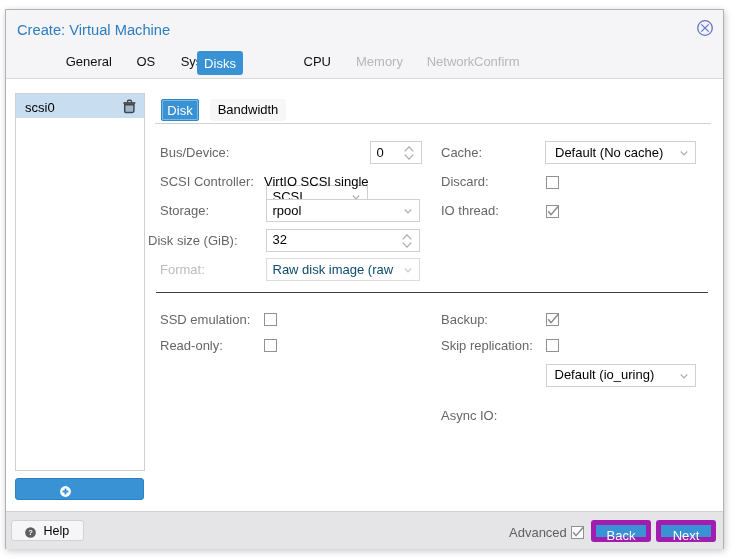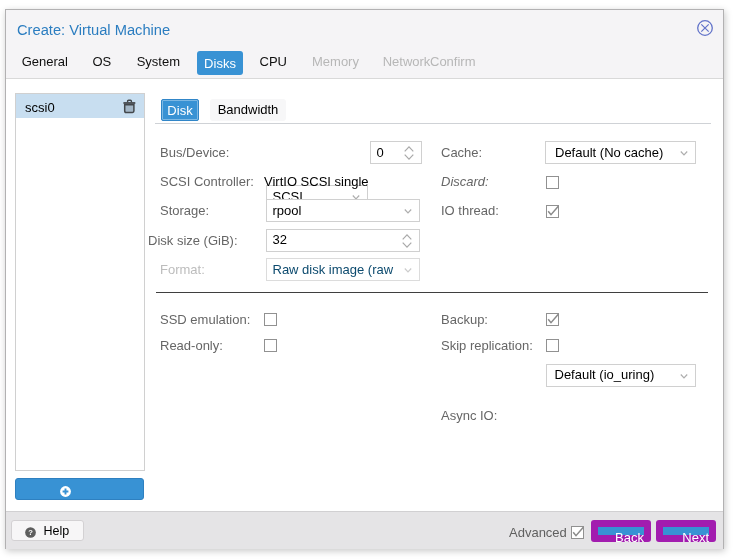--- a/index.html
+++ b/index.html
@@ -2,21 +2,21 @@
 <html><head>
 <meta charset="utf-8">
 <style>
   * { margin:0; padding:0; box-sizing:border-box; }
   html,body { width:742px; height:559px; background:#fff; font-family:"Liberation Sans", sans-serif; overflow:hidden; }
   .abs { position:absolute; }
   #dlg { position:absolute; left:5px; top:9px; width:719px; height:540px;
          background:#f5f4f6; border:1px solid #b2b1b2;
          box-shadow:1px 2px 7px rgba(0,0,0,0.22); }
   .title { position:absolute; left:17px; top:22px; font-size:14.7px; color:#2b7dc0; }
-  .tabtxt { position:absolute; top:53.5px; font-size:13px; color:#101010; white-space:nowrap; }
+  .tabtxt { position:absolute; top:53.5px; font-size:13px; color:#101010; white-space:nowrap;margin-left:44px; }
   .tabdis { color:#b7b7b7; }
   #tab-active { position:absolute; left:197px; top:51px; width:46px; height:24px;
                 background:#3892d4; border-radius:3px; color:#fff; font-size:13px;
                 text-align:center; line-height:25px; }
   #bodyarea { position:absolute; left:6px; top:78px; width:717px; height:433px;
               background:#fff; border-top:1px solid #d9d9d9; }
   #leftpanel { position:absolute; left:15px; top:92.5px; width:130px; height:378px;
                background:#fff; border:1px solid #d0d0d0; }
   #selrow { position:absolute; left:16px; top:93.5px; width:128px; height:24.5px;
             background:#c8def0; }
@@ -39,22 +39,22 @@
   .chev { position:absolute; right:7px; top:8px; width:8px; height:7px; }
   .spinner { position:absolute; right:7px; top:3px; width:10px; height:16px; }
   .cb { position:absolute; width:13px; height:13px; background:#fff; border:1px solid #919191; }
   #sep { position:absolute; left:156px; top:292px; width:552px; height:1px; background:#3f3f3f; }
   #footer { position:absolute; left:6px; top:511px; width:717px; height:37.5px;
             background:#e5e4e6; border-top:1px solid #d1d0d2; }
   #helpbtn { position:absolute; left:11px; top:519.5px; width:73px; height:21.5px;
              background:#f7f6f7; border:1px solid #d3d1d3; border-radius:3px; }
   #helpbtn .htxt { position:absolute; left:31.5px; top:3.5px; font-size:12.5px; color:#000; }
   .bluebtn { position:absolute; top:519.5px; width:60px; height:22.5px; background:#3892d4;
-             border:7px solid #a21caf; border-radius:3px; color:#fff; font-size:13px;
-             text-align:right; line-height:21px; }
+             border:5px solid #a21caf; border-radius:3px; color:#fff; font-size:13px;
+             text-align:center; line-height:21px; }
   #advlbl { position:absolute; left:509px; top:525px; font-size:13px; color:#5f5f5f; }
 </style>
 </head>
 <body>
 <div id="dlg"></div>
 <div class="title">Create: Virtual Machine</div>
 
 <svg class="abs" style="left:695px; top:17.5px;" width="20" height="20" viewBox="0 0 20 20">
   <circle cx="10" cy="10" r="7.3" fill="none" stroke="#6273c9" stroke-width="1.3"></circle>
   <path d="M6.3 6.3 L13.7 13.7 M13.7 6.3 L6.3 13.7" stroke="#6273c9" stroke-width="1.2"></path>
@@ -135,21 +135,21 @@
 </div>
 
 <div class="lbl" style="left:441px; top:144.5px;">Cache:</div>
 <div class="field" style="left:545px; top:141px; width:151px;">
   <span class="ftxt" style="left:9px;">Default (No cache)</span>
   <svg class="chev" viewBox="0 0 8 7">
       <path d="M0.8 1.5 L4 4.8 L7.2 1.5" fill="none" stroke="#aeaeae" stroke-width="1.2"></path>
     </svg>
 </div>
 
-<div class="lbl" style="left:441px; top:174px;font-style:italic;">Discard:</div>
+<div class="lbl" style="left:441px; top:174px;">Discard:</div>
 <div class="cb" style="left:546px; top:176px;"></div>
 
 <div class="lbl" style="left:441px; top:203px;">IO thread:</div>
 <div class="cb" style="left:546px; top:205px;">
   <svg width="13" height="13" viewBox="0 0 13 13" style="position:absolute; left:-1px; top:-1px;">
     <path d="M2.2 6.2 L5 9.7 L12.3 1.3" fill="none" stroke="#8a8a8a" stroke-width="1.5"></path>
   </svg>
 </div>
 
 <div id="sep"></div>

